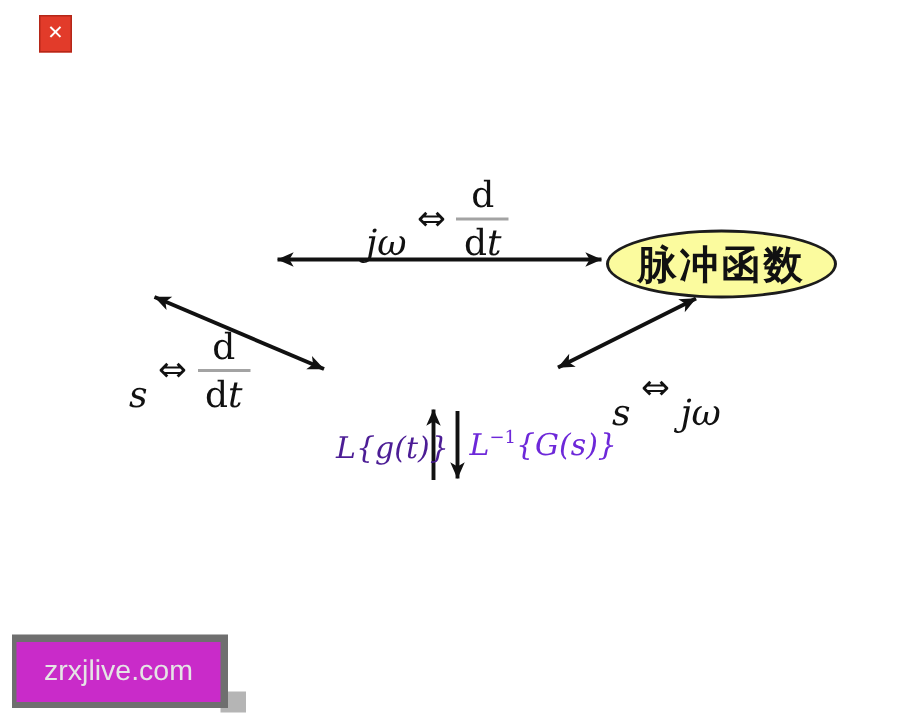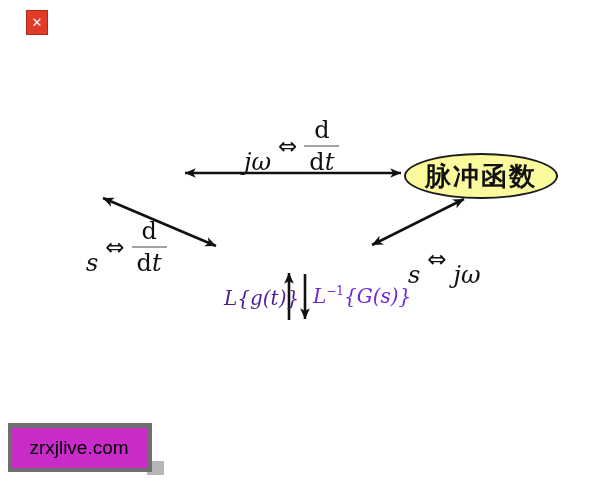--- a/index.html
+++ b/index.html
@@ -45,21 +45,21 @@
     font-style:italic;color:#6d28d9;line-height:1.1;}
   .lbl-ilaplace sup{font-size:12px;font-style:normal;}
 
   
   .wm-frame{position:absolute;left:8px;top:423px;width:144px;height:49px;
     background:#6f6f6f;z-index:4;}
   .wm-corner{position:absolute;left:147px;top:461px;width:17px;height:14px;
     background:#b5b5b5;z-index:4;}
   .wm-inner{position:absolute;left:11px;top:428px;width:136px;height:40px;
     background:#c92bc9;z-index:5;display:flex;align-items:center;justify-content:center;
-    font-family:"Liberation Sans",sans-serif;font-size:19px;color:#000000;}
+    font-family:"Liberation Sans",sans-serif;font-size:19px;color:#e5e5e5;}
 </style>
 </head>
 <body>
 
 <div class="stage">
 
   <div class="close-icon">✕</div>
 
   <svg class="arrows" width="600" height="480" viewBox="0 0 600 480">
     <defs>

